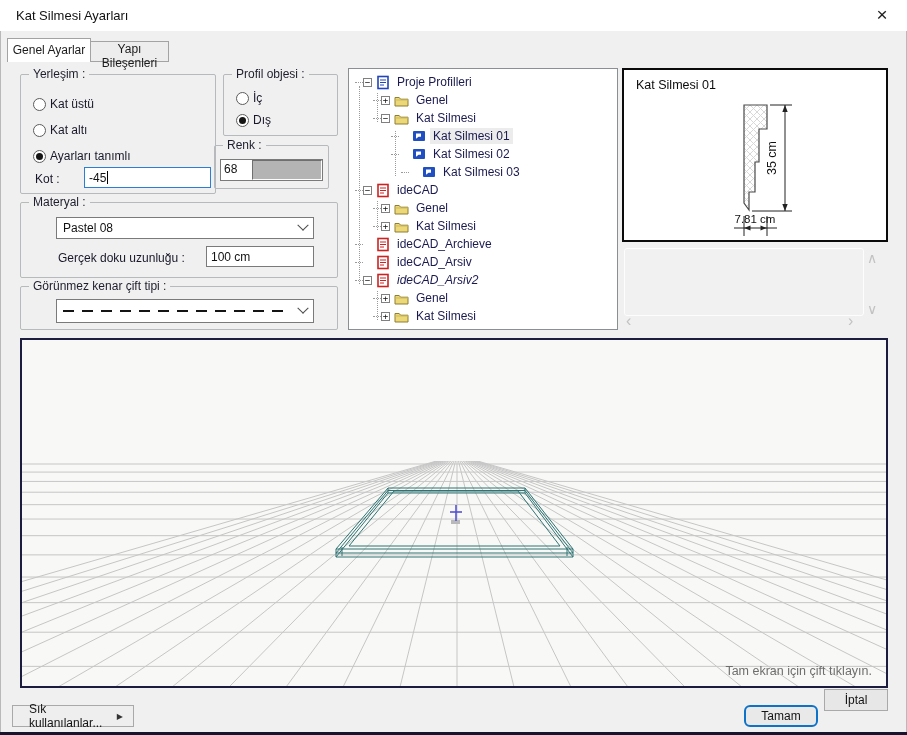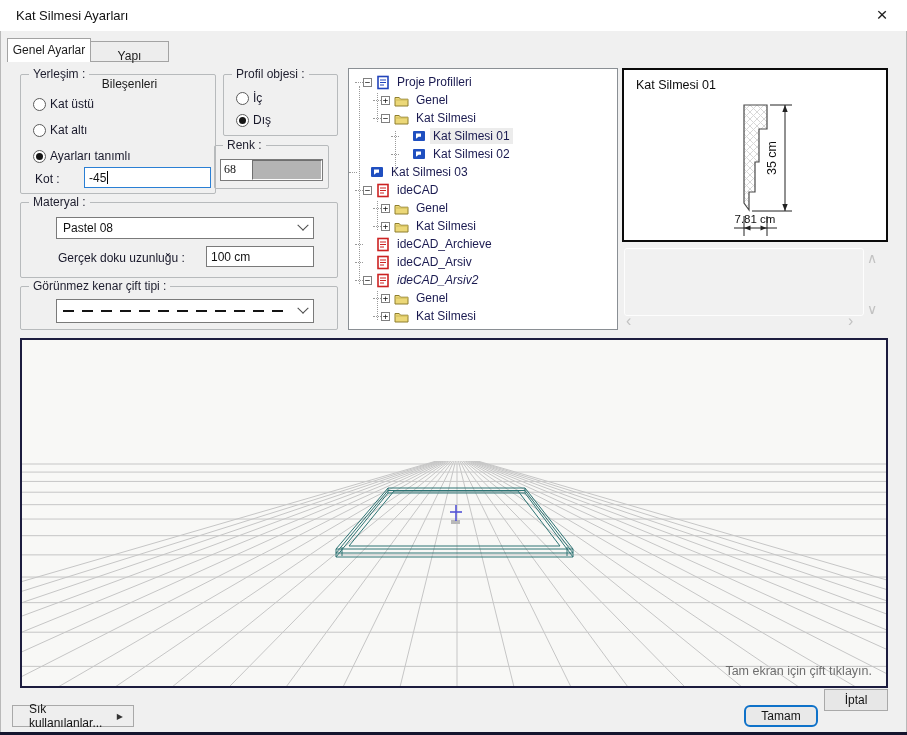--- a/index.html
+++ b/index.html
@@ -6,35 +6,35 @@
   body{width:907px;height:735px;overflow:hidden;font-family:"Liberation Sans",sans-serif;background:#f0f0f0;}
   .dialog{position:absolute;left:0;top:0;width:907px;height:735px;background:#f0f0f0;box-shadow:inset 0 0 0 1px #b9b9b9;}
   
   .titlebar{position:absolute;left:0;top:0;width:907px;height:31px;background:#ffffff;}
   .titlebar .title{position:absolute;left:16px;top:8px;font-size:13px;color:#111;}
   .close-btn{position:absolute;right:12px;top:3px;width:26px;height:24px;text-align:center;line-height:24px;font-size:19px;color:#222;cursor:default;}
   
   .tabstrip{position:absolute;left:0;top:38px;width:907px;height:24px;}
   .tab{position:absolute;box-sizing:border-box;font-size:12px;color:#1b1b1b;text-align:center;}
   .tab.active{left:7px;top:0;width:84px;height:24px;background:#fff;border:1px solid #a3a3a3;border-bottom:none;line-height:22px;z-index:2;}
-  .tab.inactive{left:90px;top:3px;width:79px;height:21px;background:#ededed;border:1px solid #a3a3a3;border-bottom:1px solid #a3a3a3;line-height:28px;}
+  .tab.inactive{left:90px;top:3px;width:79px;height:21px;background:#ededed;border:1px solid #a3a3a3;border-bottom:1px solid #a3a3a3;line-height:14px;}
   
   .group{position:absolute;box-sizing:border-box;border:1px solid #b7babc;border-radius:2px;}
   .group>.legend{position:absolute;top:-8px;left:8px;background:#f0f0f0;padding:0 4px;font-size:12px;color:#1e1e2e;line-height:14px;}
   .radio-row{position:absolute;display:flex;align-items:center;gap:4px;height:14px;}
   .radio{box-sizing:border-box;width:13px;height:13px;border:1px solid #5c5c5c;border-radius:50%;background:#fff;position:relative;flex:0 0 13px;}
   .radio.sel::after{content:"";position:absolute;left:2px;top:2px;width:7px;height:7px;border-radius:50%;background:#151515;}
   .radio-label{font-size:12px;color:#18182a;white-space:nowrap;}
   .field-label{position:absolute;font-size:12px;color:#18182a;}
   .textbox{position:absolute;box-sizing:border-box;background:#fff;border:1px solid #7a7a7a;font-size:12px;color:#111;padding:0 4px;display:flex;align-items:center;}
   .textbox.focused{border:1px solid #2a7fd4;}
   .caret{display:inline-block;width:1px;height:13px;background:#000;margin-left:1px;}
   
   .color-ctl{position:absolute;box-sizing:border-box;border:1px solid #7a7a7a;display:flex;}
-  .color-num{width:31px;background:#fff;font-size:12px;color:#111;padding:2px 0 0 3px;box-sizing:border-box;font-family:Liberation Serif, serif;}
+  .color-num{width:31px;background:#fff;font-size:12px;color:#111;padding:2px 0 0 3px;box-sizing:border-box;}
   .color-swatch{flex:1;background:#b4b4b4;border:1px solid;border-color:#6f6f6f #fdfdfd #fdfdfd #6f6f6f;}
   
   .combo{position:absolute;box-sizing:border-box;background:#fff;border:1px solid #7a7a7a;display:flex;align-items:center;padding:0 6px;font-size:12px;color:#111;}
   .combo .chev{margin-left:auto;width:7px;height:7px;border-right:1.4px solid #4d4d4d;border-bottom:1.4px solid #4d4d4d;transform:rotate(45deg) translate(-2px,-2px);}
   .dashline{height:2px;background:repeating-linear-gradient(90deg,#141414 0 11px,transparent 11px 19px);width:222px;}
   
   .tree-panel{position:absolute;left:348px;top:68px;width:270px;height:262px;background:#fff;border:1px solid #8a8f94;box-sizing:border-box;overflow:hidden;}
   .tree-inner{position:absolute;left:0;top:4px;right:0;}
   .tree-row{position:relative;height:18px;display:flex;align-items:center;}
   .stub{width:8px;height:1px;border-bottom:1px dotted #9a9a9a;flex:0 0 8px;}
@@ -184,21 +184,21 @@
         </div>
         <div class="tree-row" style="padding-left: 42px;">
           <span class="stub"></span>
           <span class="exp-spacer"></span>
           <span class="tree-icon"><svg width="14" height="14" viewBox="0 0 14 14">
               <rect x="1" y="2" width="12" height="10" rx="1" fill="#1f4fc0"></rect>
               <path d="M4 4.5 h5 v3.2 h-2.4 l-2.6 2 z" fill="#fff"></path>
             </svg></span>
           <span class="tree-label" style="color: rgb(26, 26, 80);">Kat Silmesi 02</span>
         </div>
-        <div class="tree-row" style="">
+        <div class="tree-row" style="padding-left: 42px; margin-left: 10px;">
           <span class="stub"></span>
           <span class="exp-spacer"></span>
           <span class="tree-icon"><svg width="14" height="14" viewBox="0 0 14 14">
               <rect x="1" y="2" width="12" height="10" rx="1" fill="#1f4fc0"></rect>
               <path d="M4 4.5 h5 v3.2 h-2.4 l-2.6 2 z" fill="#fff"></path>
             </svg></span>
           <span class="tree-label" style="color: rgb(26, 26, 80);">Kat Silmesi 03</span>
         </div>
         <div class="tree-row" style="padding-left: 6px;">
           <span class="stub"></span>

